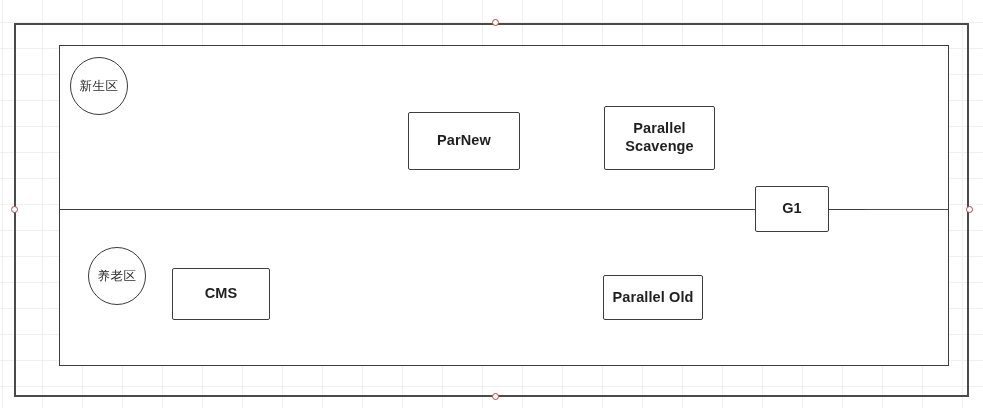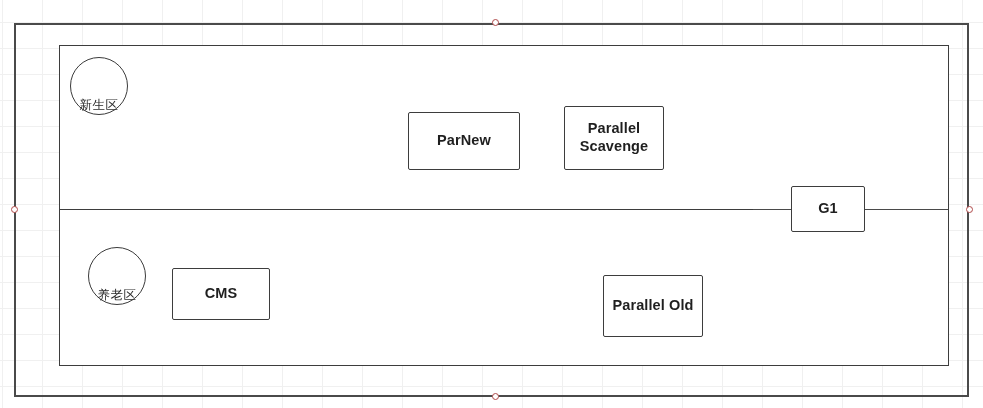--- a/index.html
+++ b/index.html
@@ -44,21 +44,21 @@
     letter-spacing: .1px;
     z-index: 5;
   }
   .zone-circle {
     position: absolute;
     box-sizing: border-box;
     border: 1.5px solid #3a3a3a;
     border-radius: 50%;
     background: #ffffff;
     display: flex;
-    align-items: flex-end;
+    align-items: center;
     justify-content: center;
     color: #2b2b2b;
     font-size: 12.5px;
     letter-spacing: .5px;
     z-index: 5;
   }
   
   .outer-frame {
     position: absolute;
     left: 14px; top: 23px;
@@ -158,35 +158,35 @@
   </div>
   <div class="zone-circle" style="left:88px; top:247px; width:58px; height:58px;">
     <span>养老区</span>
   </div>
 
 
   <div class="node" style="left:398px; top:112px; width:112px; height:58px;margin-left:10px;">
     <span>ParNew</span>
   </div>
 
-  <div class="node" style="left:564px; top:106px; width:100px; height:64px; white-space:pre-line;">
+  <div class="node" style="left:604px; top:106px; width:111px; height:64px; white-space:pre-line;">
     <span style="white-space:pre-line;">Parallel
 Scavenge</span>
   </div>
 
   <div class="node" style="left:172px; top:268px; width:98px; height:52px;">
     <span>CMS</span>
   </div>
 
 
-  <div class="node" style="left:603px; top:275px; width:100px; height:62px;align-items:center;">
+  <div class="node" style="left:603px; top:275px; width:100px; height:45px;align-items:center;">
     <span>Parallel Old</span>
   </div>
 
-  <div class="node" style="left:791px; top:186px; width:74px; height:46px;">
+  <div class="node" style="left:755px; top:186px; width:74px; height:46px;">
     <span>G1</span>
   </div>
 
   <div class="handle" style="left:492px; top:19px;"></div>
   <div class="handle" style="left:11px;  top:206px;"></div>
   <div class="handle" style="left:966px; top:206px;"></div>
   <div class="handle" style="left:492px; top:393px;"></div>
 
 </div>
 

